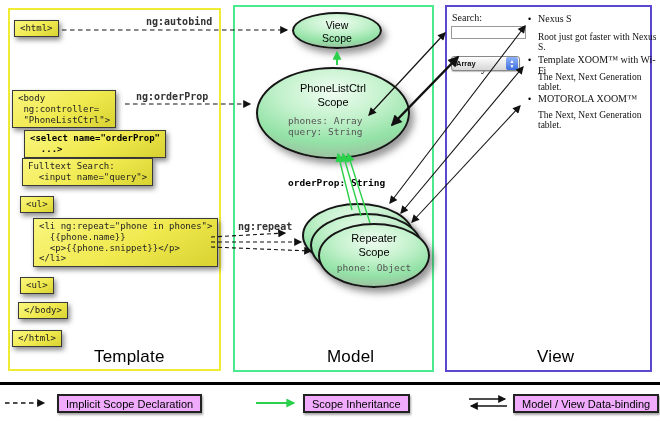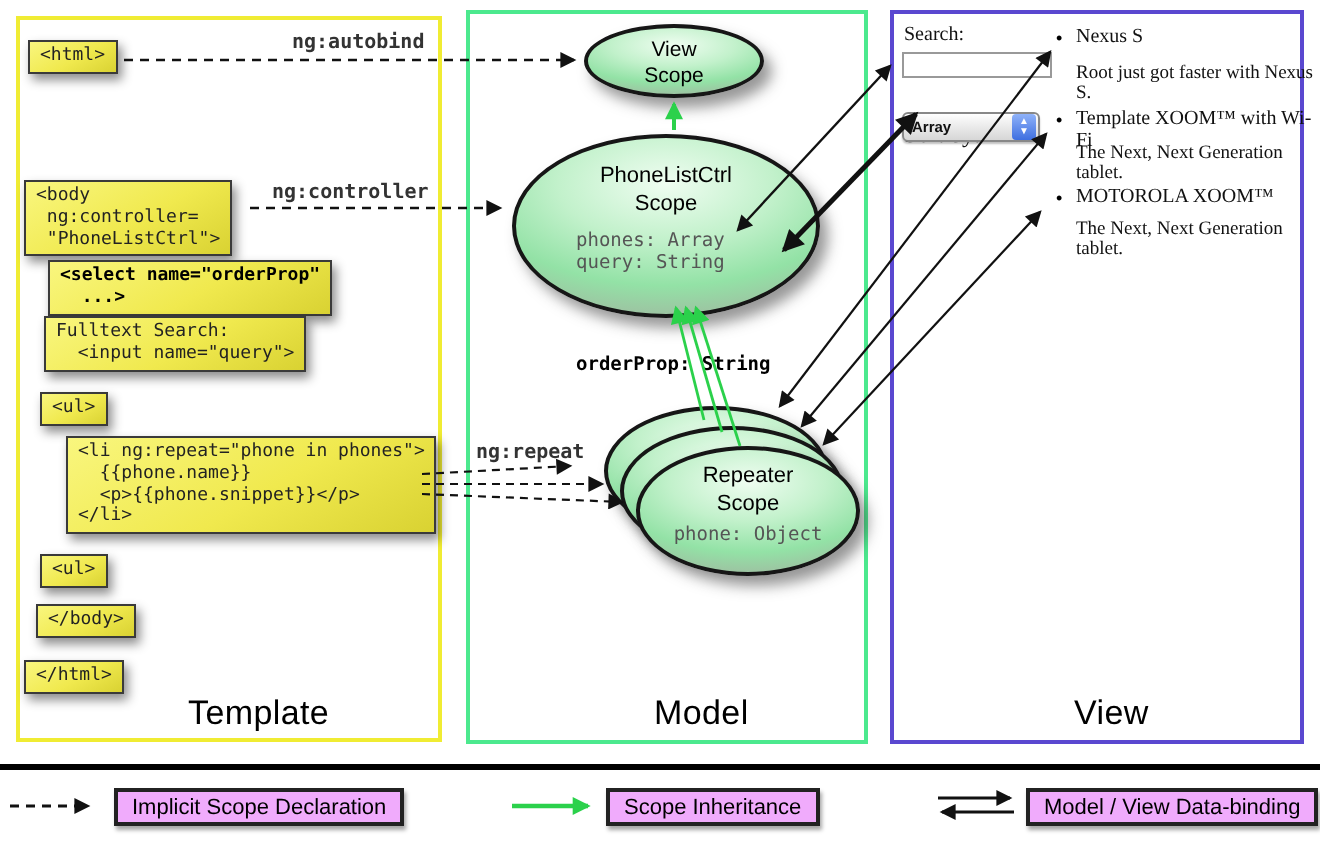--- a/index.html
+++ b/index.html
@@ -132,21 +132,21 @@
   <div class="code-box" id="box-ul-open">&lt;ul&gt;</div>
   <div class="code-box" id="box-li">&lt;li ng:repeat="phone in phones"&gt;
   {{phone.name}}
   &lt;p&gt;{{phone.snippet}}&lt;/p&gt;
 &lt;/li&gt;</div>
   <div class="code-box" id="box-ul-close">&lt;ul&gt;</div>
   <div class="code-box" id="box-body-close">&lt;/body&gt;</div>
   <div class="code-box" id="box-html-close">&lt;/html&gt;</div>
 
   <div class="directive" id="lbl-autobind">ng:autobind</div>
-  <div class="directive" id="lbl-controller">ng:controller</div>
+  <div class="directive" id="lbl-controller">ng:orderProp</div>
   <div class="directive" id="lbl-repeat">ng:repeat</div>
 
   <div class="ellipse" id="ellipse-root">
     <div class="scope-title">View
 Scope</div>
   </div>
 
   <div class="ellipse" id="ellipse-plc">
     <div class="scope-title">PhoneListCtrl
 Scope</div>

